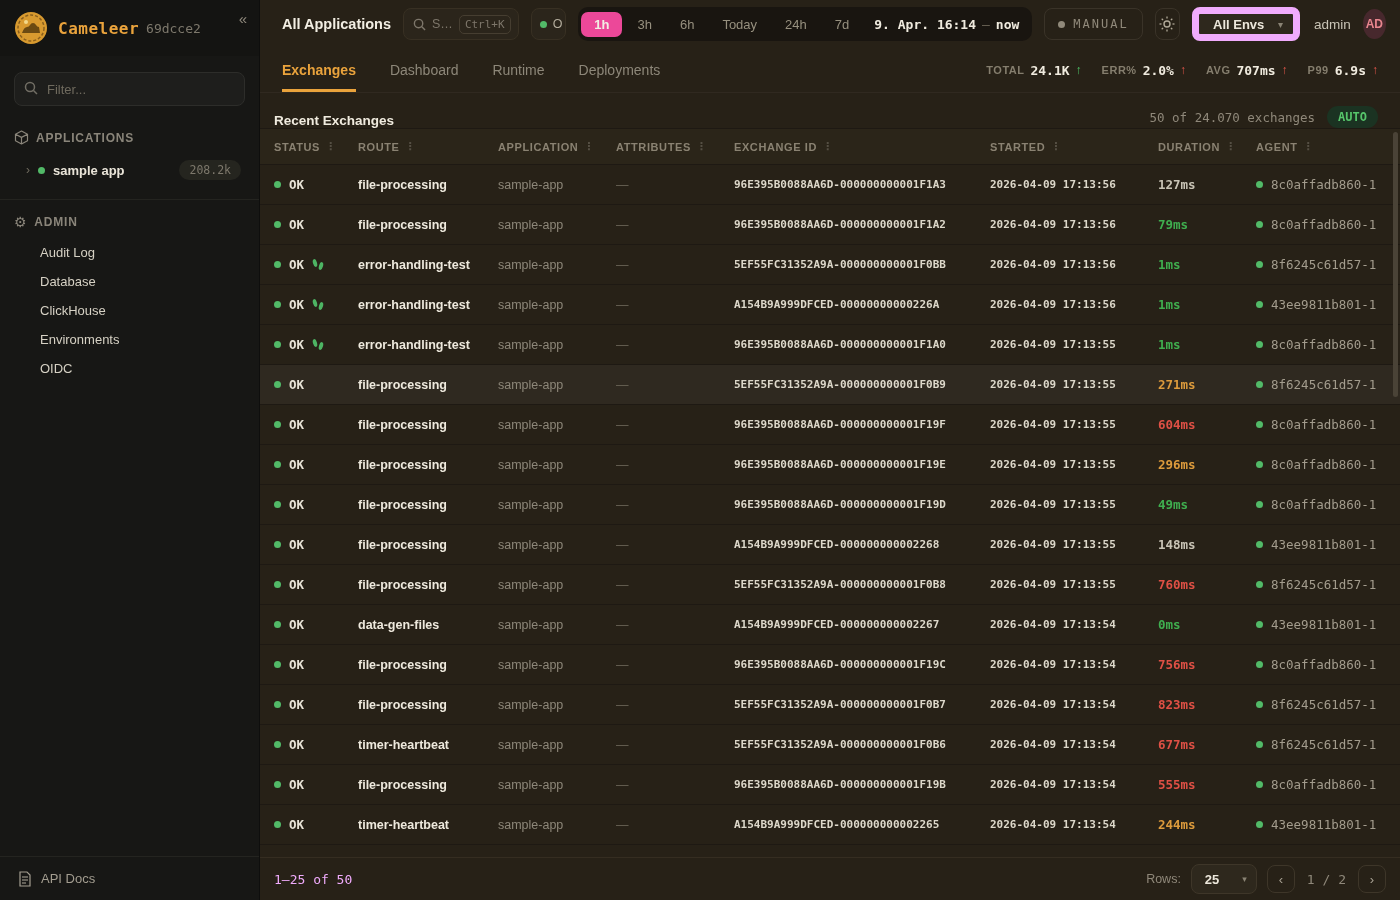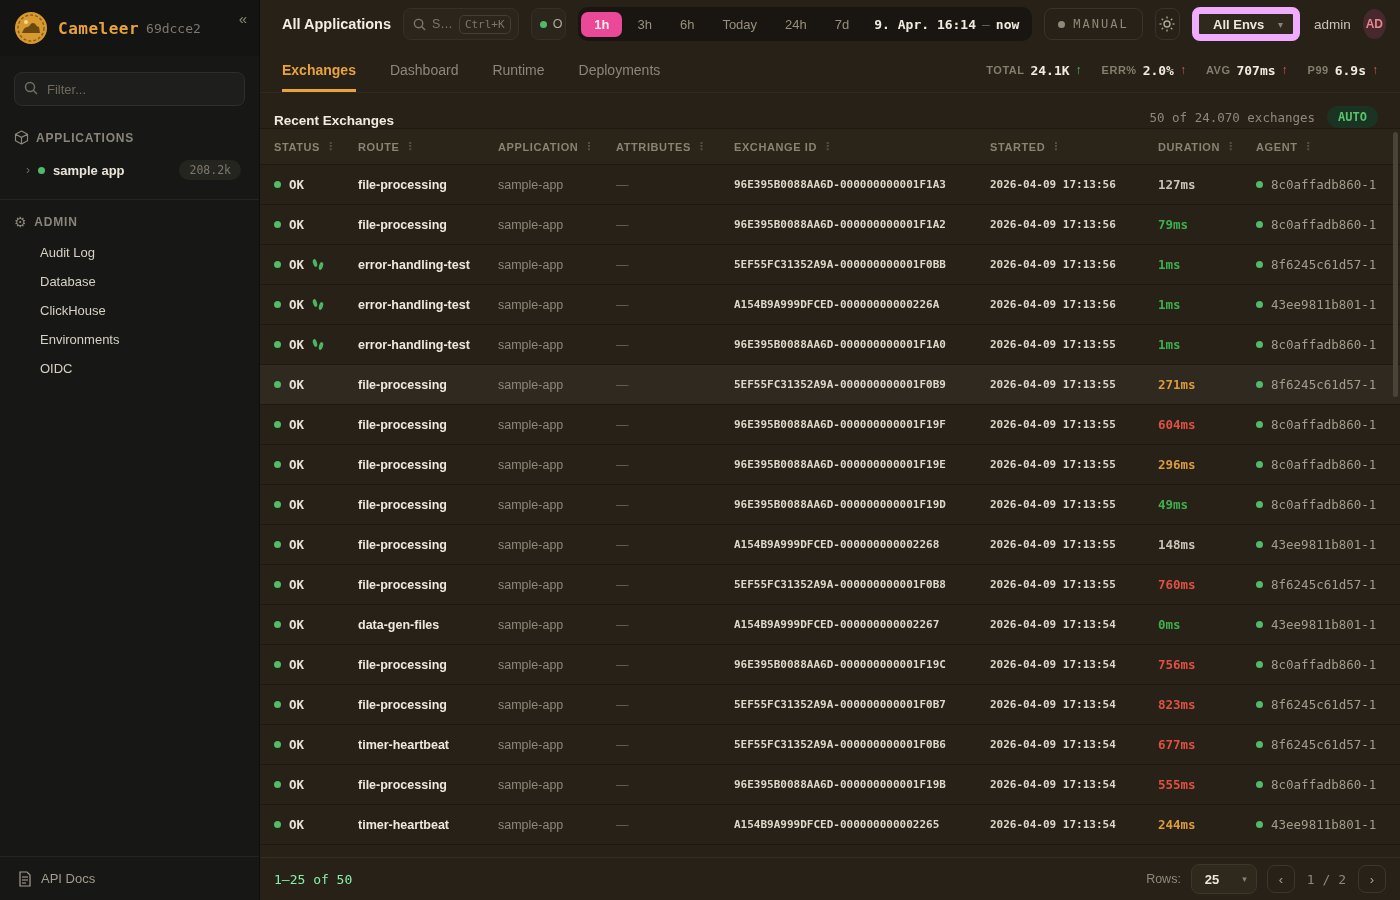--- a/index.html
+++ b/index.html
@@ -94,21 +94,21 @@
   .c-app { color:#8d8779; font-size:12.5px; }
   .c-attr { color:#6b6557; font-size:12.5px; }
   .c-id, .c-start { font-family:"DejaVu Sans Mono",monospace; font-size:11px; color:#ddd8ca; font-weight:bold; }
   .c-dur { font-family:"DejaVu Sans Mono",monospace; font-size:12.5px; font-weight:bold; }
   .c-dur.plain { color:#c9c4b6; } .c-dur.green { color:#3fae4f; }
   .c-dur.orange { color:#dd9b3c; } .c-dur.red { color:#df5045; }
   .c-agent { display:flex; align-items:center; gap:8px; font-family:"DejaVu Sans Mono",monospace; font-size:12.5px; color:#a39c8d; }
 
   
   .tfoot { height:43px; border-top:1px solid #352d21; display:flex; align-items:center; padding:0 14px; flex:none; }
-  .range-text { font-family:"DejaVu Sans Mono",monospace; color:#86efac; font-size:13px; }
+  .range-text { font-family:"DejaVu Sans Mono",monospace; color:#f0abfc; font-size:13px; }
   .tfoot .right { margin-left:auto; display:flex; align-items:center; gap:10px; }
   .rows-label { color:#8f887a; font-size:12.5px; }
   .rows-select { display:flex; align-items:center; justify-content:space-between; background:#2e281d; border:1px solid #3e3629; border-radius:8px; height:30px; width:66px; padding:0 9px 0 13px; cursor:pointer; }
   .rows-select .val { font-weight:bold; font-size:13px; color:#ece7db; }
   .rows-select .caret { color:#8a8374; font-size:9px; }
   .page-btn { width:28px; height:28px; border:1px solid #3e3629; border-radius:8px; display:flex; align-items:center; justify-content:center; color:#a8a193; font-size:13px; cursor:pointer; }
   .page-text { font-family:"DejaVu Sans Mono",monospace; color:#8f887a; font-size:13px; padding:0 2px; }
 
   .scroll-thumb { position:absolute; right:2px; top:132px; width:5px; height:265px; background:#4a4337; border-radius:3px; }
 </style>

